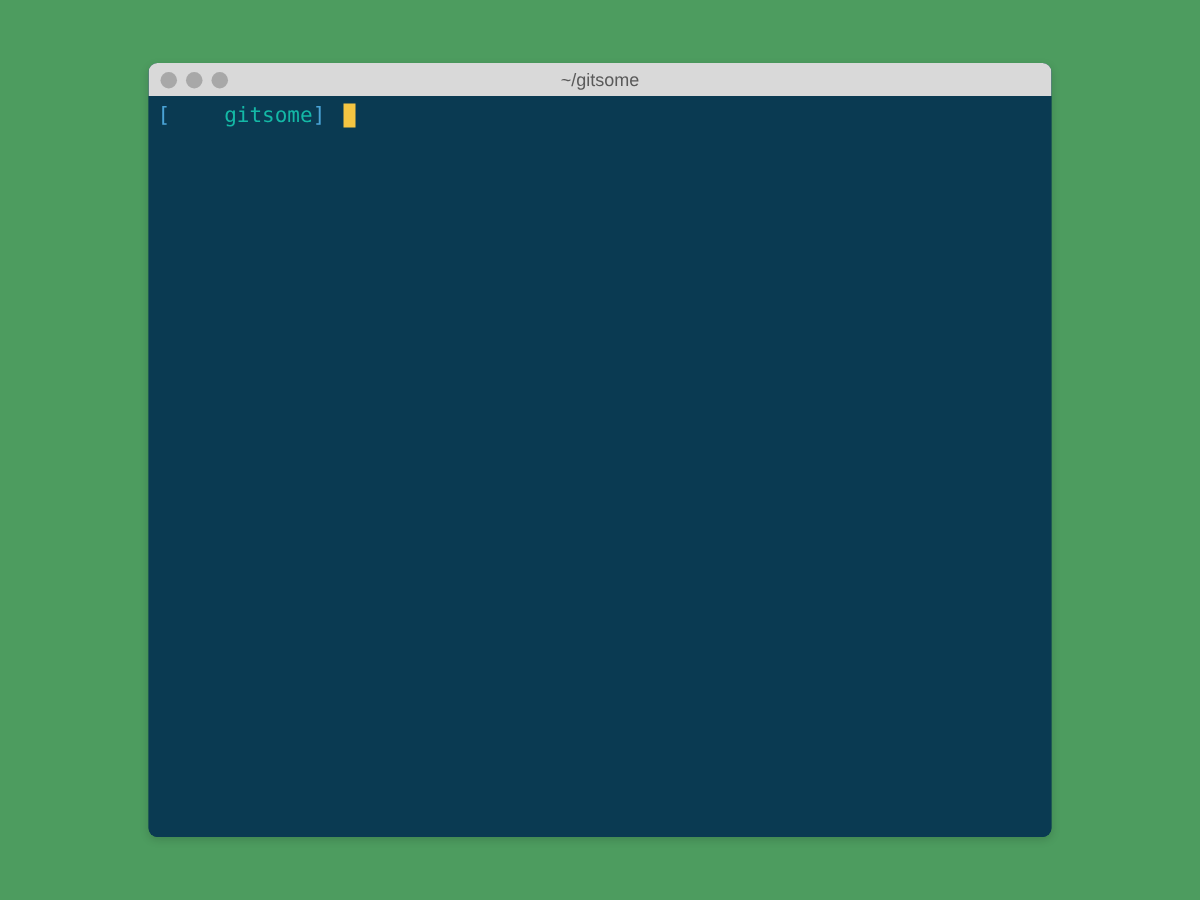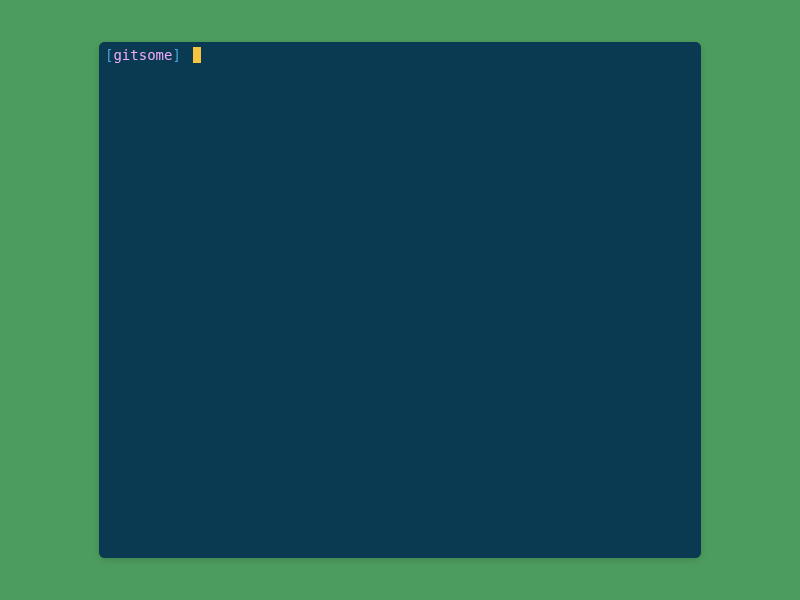--- a/index.html
+++ b/index.html
@@ -64,39 +64,48 @@
       line-height: 1.3;
     }
     .prompt-line {
       display: flex;
       align-items: center;
     }
     .prompt-bracket {
       color: #4aa3d6;
     }
     .prompt-name {
-      color: #f0abfc;
+      color: #14b8a6;
+      margin-left: 36px;
     }
     .prompt-space {
       white-space: pre;
       color: #4aa3d6;
     }
     .cursor {
       display: inline-block;
       width: 8px;
       height: 16px;
       background: #f5c542;
       margin-left: 4px;
       vertical-align: middle;
     }
   </style>
 </head>
 <body>
 
 <div class="window">
+  <div class="titlebar">
+    <div class="traffic-lights">
+      <div class="traffic-light"></div>
+      <div class="traffic-light"></div>
+      <div class="traffic-light"></div>
+    </div>
+    <div class="window-title">~/gitsome</div>
+  </div>
   <div class="terminal-body">
     <div class="prompt-line">
       <span class="prompt-bracket">[</span>
         <span class="prompt-name">gitsome</span>
         <span class="prompt-bracket">]</span>
         <span class="prompt-space"> </span>
         <span class="cursor"></span>
     </div>
   </div>
 </div>

